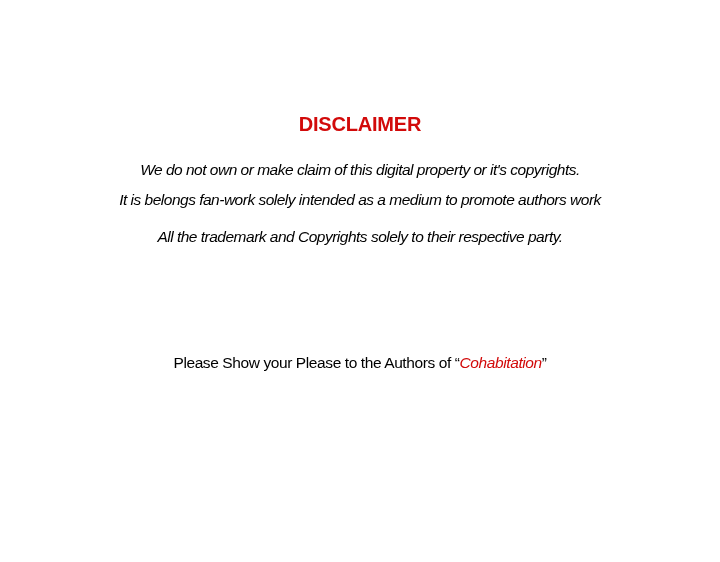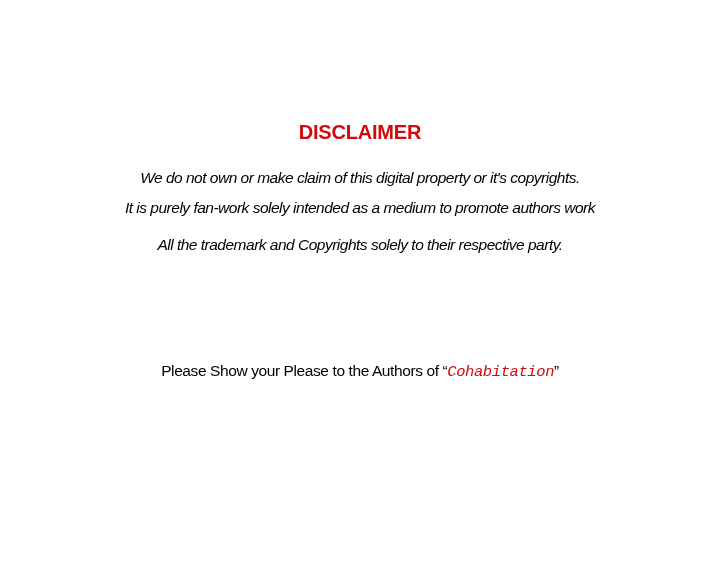--- a/index.html
+++ b/index.html
@@ -13,21 +13,21 @@
     font-family: "Liberation Sans", sans-serif;
     overflow: hidden;
   }
   main.page {
     width: 720px;
     height: 562px;
     padding-top: 113px;
     text-align: center;
   }
   h1.title {
-    margin: 8px;
+    margin: 0;
     font-size: 20px;
     line-height: 23px;
     font-weight: 700;
     letter-spacing: -0.2px;
     color: var(--accent-red);
     text-align: center;
   }
   section.body-block { margin-top: 19px; }
   p.line {
     margin: 0;
@@ -39,33 +39,32 @@
   p.rights-line { margin-top: 7px; }
   section.support-block { margin-top: 96px; }
   section.support-block p.line {
     line-height: 29px;
     letter-spacing: -0.4px;
     font-style: normal;
   }
   .series-name {
     color: var(--accent-red);
     font-style: italic;
-    font-family: Liberation Mono, monospace;
   }
 </style>
 </head>
 <body>
 
 <main class="page">
 
   <h1 class="title">DISCLAIMER</h1>
 
   <section class="body-block">
     <p class="line italic">We do not own or make claim of this digital property or it's copyrights.</p>
-    <p class="line italic">It is purely fan-work solely intended as a medium to promote authors work</p>
+    <p class="line italic">It is belongs fan-work solely intended as a medium to promote authors work</p>
   </section>
 
   <p class="line italic rights-line">All the trademark and Copyrights solely to their respective party.</p>
 
   <section class="support-block">
     <p class="line"><span>Please Show your Please to the Authors of “</span><span class="series-name">Cohabitation</span><span>”</span></p>
   </section>
 
 </main>
 

